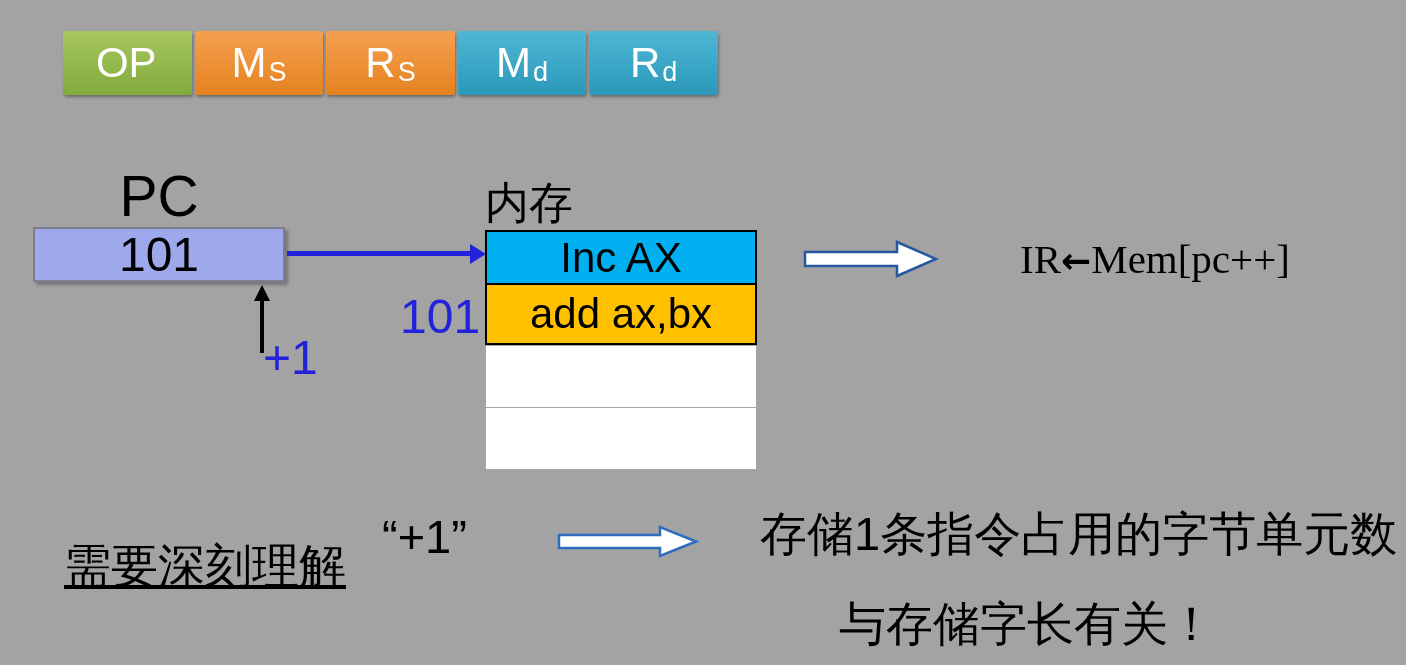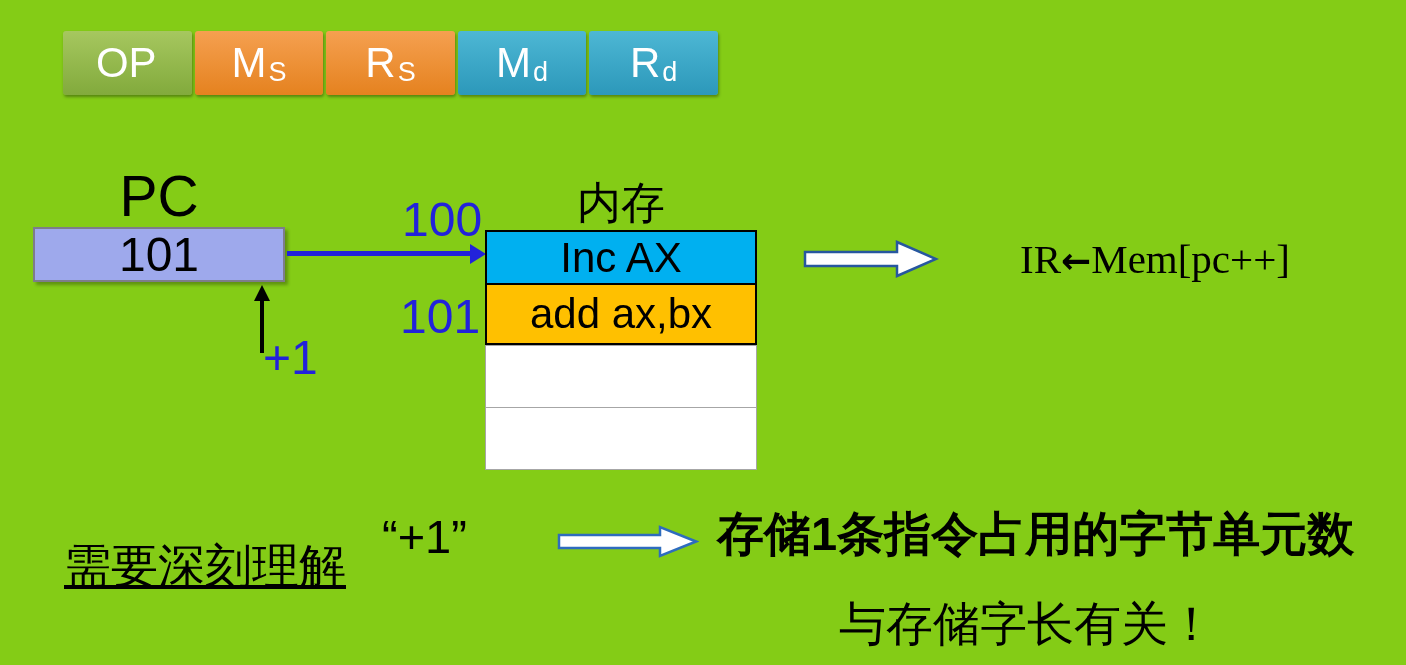--- a/index.html
+++ b/index.html
@@ -1,17 +1,17 @@
 <!DOCTYPE html>
 <html><head>
 <meta charset="utf-8">
 <style>
   html,body { margin:0; padding:0; background:#ffffff; }
   .stage {
-    position:relative; width:1406px; height:665px; background:#84cc16;
+    position:relative; width:1406px; height:665px; background:#a3a3a3;
     font-family:"Liberation Sans","DejaVu Sans",sans-serif; color:#000;
     overflow:hidden;
   }
   .abs { position:absolute; }
 
   
   .ifields { left:63px; top:31px; width:655px; height:64px; display:flex; gap:3px; }
   .seg {
     flex:1; display:flex; align-items:center; justify-content:center;
     color:#fff; font-size:42px; border-radius:3px;
@@ -40,21 +40,21 @@
   .up-shaft { left:260px; top:299px; width:4px; height:54px; background:#000; }
   .up-head  { left:254px; top:285px; width:0; height:0;
               border-bottom:16px solid #000; border-left:8px solid transparent; border-right:8px solid transparent; }
 
   .blue-lbl { color:#2222db; font-size:48px; line-height:1; }
   .lbl-100 { left:402px; top:196px; }
   .lbl-101 { left:400px; top:293px; }
   .lbl-plus1 { left:263px; top:334px; }
 
   
-  .mem-title { left:485px; top:174px; width:272px; text-align:center; font-size:44px; }
+  .mem-title { left:485px; top:174px; width:272px; text-align:left; font-size:44px; }
   .mem-table { left:485px; top:230px; width:272px;border-radius:21px; }
   .mem-row {
     box-sizing:border-box; width:272px; display:flex; align-items:center; justify-content:center;
     font-size:42px; line-height:1;
   }
   .mem-row.filled { height:55px; border:2px solid #000; }
   .mem-row.filled + .mem-row.filled { margin-top:-2px; height:62px; }
   .mem-row.empty { height:63px; border:1px solid #a6a6a6; background:#fff; }
   .mem-row.empty + .mem-row.empty { margin-top:-1px; }
 
@@ -63,21 +63,21 @@
   .hollow2 { left:557px; top:525px; }
 
   
   .ir-expr { left:1020px; top:237px; font-family:"Liberation Serif","DejaVu Serif",serif; font-size:41px; line-height:1.1; white-space:nowrap; }
   .ir-expr .arrow-glyph { font-family:"DejaVu Sans",sans-serif; font-weight:bold; font-size:36px; }
 
   
   .note { font-size:47px; line-height:1.15; white-space:nowrap; }
   .note-left  { left:64px;  top:539px;text-decoration:underline; }
   .note-quote { left:382px; top:510px; }
-  .note-r1    { left:717px; top:507px;font-weight:bold; }
+  .note-r1    { left:760px; top:507px; }
   .note-r2    { left:831px; top:597px;margin-left:8px; }
 </style>
 </head>
 <body>
 
 <div class="stage">
 
   <div class="abs ifields">
     <div class="seg seg-green">
       <span>OP</span>
@@ -101,21 +101,20 @@
     </div>
   </div>
 
   <div class="abs pc-label">PC</div>
   <div class="abs pc-box">
     <span>101</span>
   </div>
 
   <div class="abs fetch-shaft"></div>
   <div class="abs fetch-head"></div>
-  <div class="abs blue-lbl lbl-100">100</div>
 
   <div class="abs up-shaft"></div>
   <div class="abs up-head"></div>
   <div class="abs blue-lbl lbl-plus1">+1</div>
 
   <div class="abs mem-title">内存</div>
   <div class="abs mem-table">
     <div class="mem-row filled" style="background-color: rgb(0, 176, 240);">
       <span>Inc AX</span>
     </div>

